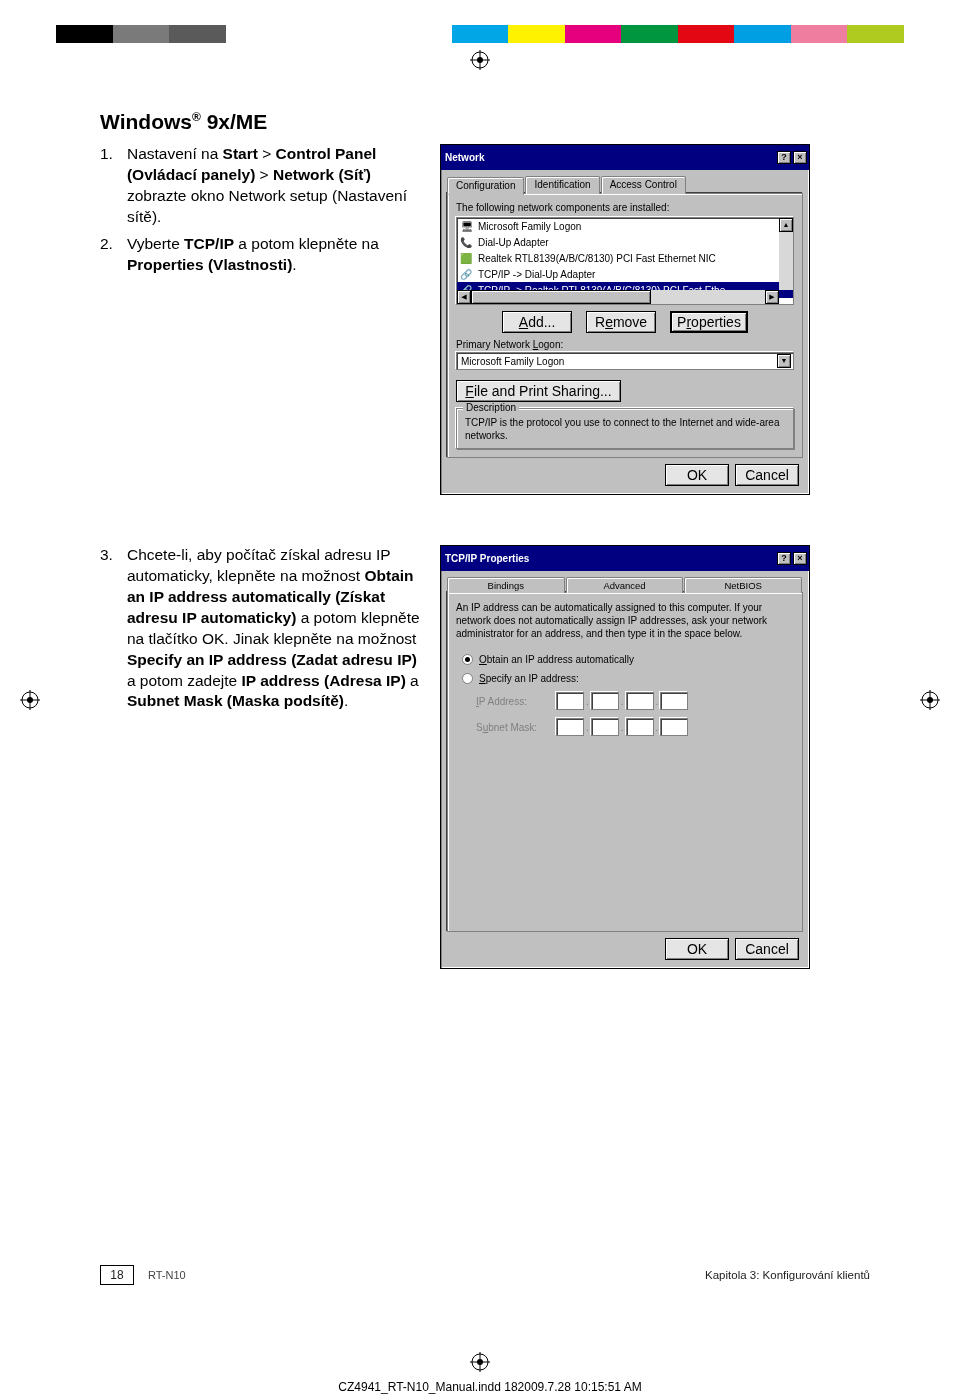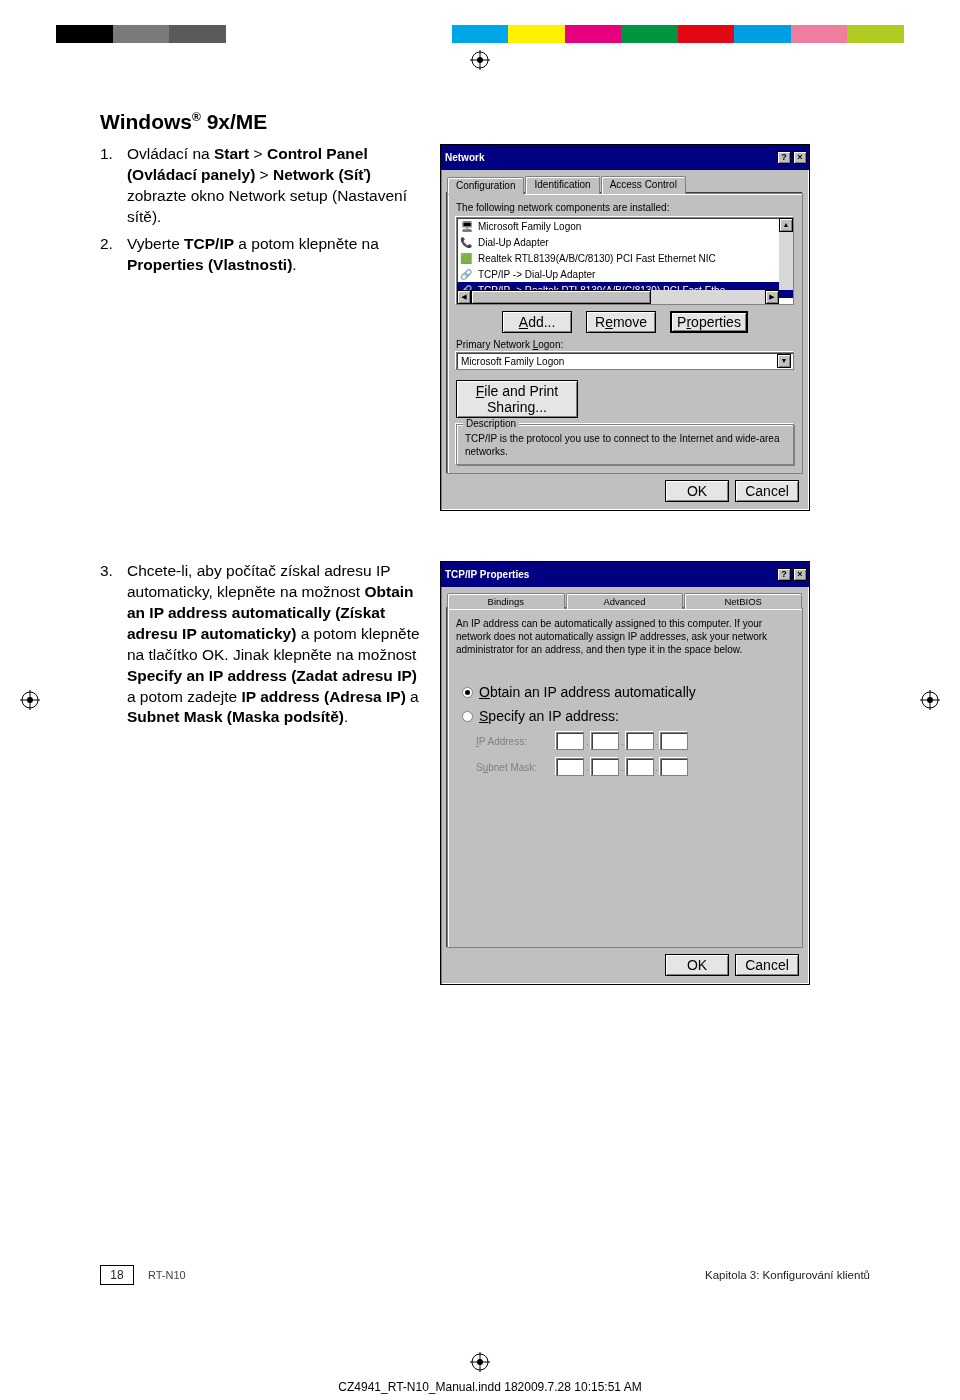--- a/index.html
+++ b/index.html
@@ -140,21 +140,21 @@
     font-size:7px; text-align:center; line-height:12px; }
 
   .ok-row { display:flex; justify-content:flex-end; gap:6px; padding:6px 4px 2px; }
 
   
   .tabsrow2 { display:flex; flex-wrap:wrap; position:relative; z-index:2; margin-bottom:-1px; }
   .tabsrow2 .tabline { display:flex; width:100%; }
   .tabsrow2 .tab { flex:1; padding:2px 0; text-align:center; font-size:9.5px; white-space:nowrap; }
   .tabsrow2 .tabline.bottom .tab.active { border-bottom:1px solid #c0c0c0; position:relative; top:1px; padding-bottom:3px; }
 
-  .radio { display:flex; align-items:center; gap:6px; font-size:14px; margin:4px 0 8px 6px; }
+  .radio { display:flex; align-items:center; gap:6px; font-size:10px; margin:4px 0 8px 6px; }
   .radio .r {
     width:11px; height:11px; border-radius:50%; background:#fff;
     border:1px solid #808080; display:inline-flex; align-items:center; justify-content:center;
     box-shadow: 1px 1px 0 #fff inset;
   }
   .radio .r.checked::after { content:""; width:5px; height:5px; background:#000; border-radius:50%; }
   .ip-field { display:flex; align-items:center; gap:2px; }
   .ip-field .oct { width:28px; height:18px; }
   .ip-field .dot { font-size:10px; }
   .disabled { color:#808080; }
@@ -239,21 +239,21 @@
   <div class="heading">
     <span>Windows</span><span class="sup">®</span><span> 9x/ME</span>
   </div>
 
   <div class="row1">
     <div class="leftcol">
       <ol>
         <li>
           <span class="num">1.</span>
           <span class="txt">
-            <span>Ovládací na </span><span class="bold">Start</span><span> &gt; </span><span class="bold">Control Panel (Ovládací panely)</span><span> &gt; </span><span class="bold">Network (Síť)</span><span> zobrazte okno Network setup (Nastavení sítě).</span>
+            <span>Nastavení na </span><span class="bold">Start</span><span> &gt; </span><span class="bold">Control Panel (Ovládací panely)</span><span> &gt; </span><span class="bold">Network (Síť)</span><span> zobrazte okno Network setup (Nastavení sítě).</span>
           </span>
         </li>
         <li>
           <span class="num">2.</span>
           <span class="txt">
             <span>Vyberte </span><span class="bold">TCP/IP</span><span> a potom klepněte na </span><span class="bold">Properties (Vlastnosti)</span><span>.</span>
           </span>
         </li>
       </ol>
     </div>
@@ -309,21 +309,21 @@
             <div class="btn"><span class="underline">A</span><span>dd...</span></div>
             <div class="btn">R<span class="underline">e</span>move</div>
             <div class="btn focus">P<span class="underline">r</span>operties</div>
           </div>
           <div style="font-size:10px;margin:6px 0 2px">Primary Network <span class="underline">L</span>ogon:</div>
           <div class="sunken dropdown">
             <span>Microsoft Family Logon</span>
             <div class="dd-btn">▼</div>
           </div>
           <div style="margin-top:10px">
-            <div class="btn" style="width:122px"><span class="underline">F</span>ile and Print Sharing...</div>
+            <div class="btn" style="width:165px"><span class="underline">F</span>ile and Print Sharing...</div>
           </div>
           <div class="group">
             <span class="legend">Description</span>
             <div style="font-size:10px;line-height:1.25">TCP/IP is the protocol you use to connect to the Internet and wide-area networks.</div>
           </div>
         </div>
         <div class="ok-row">
           <div class="btn" style="min-width:64px">OK</div>
           <div class="btn" style="min-width:64px">Cancel</div>
         </div>
@@ -353,21 +353,21 @@
       </div>
       <div class="dlg-body">
         <div class="tabsrow2">
           <div class="tabline">
             <div class="tab">Bindings</div>
             <div class="tab">Advanced</div>
             <div class="tab">NetBIOS</div>
           </div>
         </div>
         <div class="tab-panel" style="height:340px;position:relative">
-          <div style="font-size:10px;line-height:1.3;margin-bottom:28px">An IP address can be automatically assigned to this computer. If your network does not automatically assign IP addresses, ask your network administrator for an address, and then type it in the space below.</div>
+          <div style="font-size:10px;line-height:1.3;margin-bottom:14px">An IP address can be automatically assigned to this computer. If your network does not automatically assign IP addresses, ask your network administrator for an address, and then type it in the space below.</div>
 
           <div class="radio">
             <span class="r checked"></span>
             <span><span class="underline">O</span>btain an IP address automatically</span>
           </div>
           <div class="radio">
             <span class="r"></span>
             <span><span class="underline">S</span>pecify an IP address:</span>
           </div>
 

